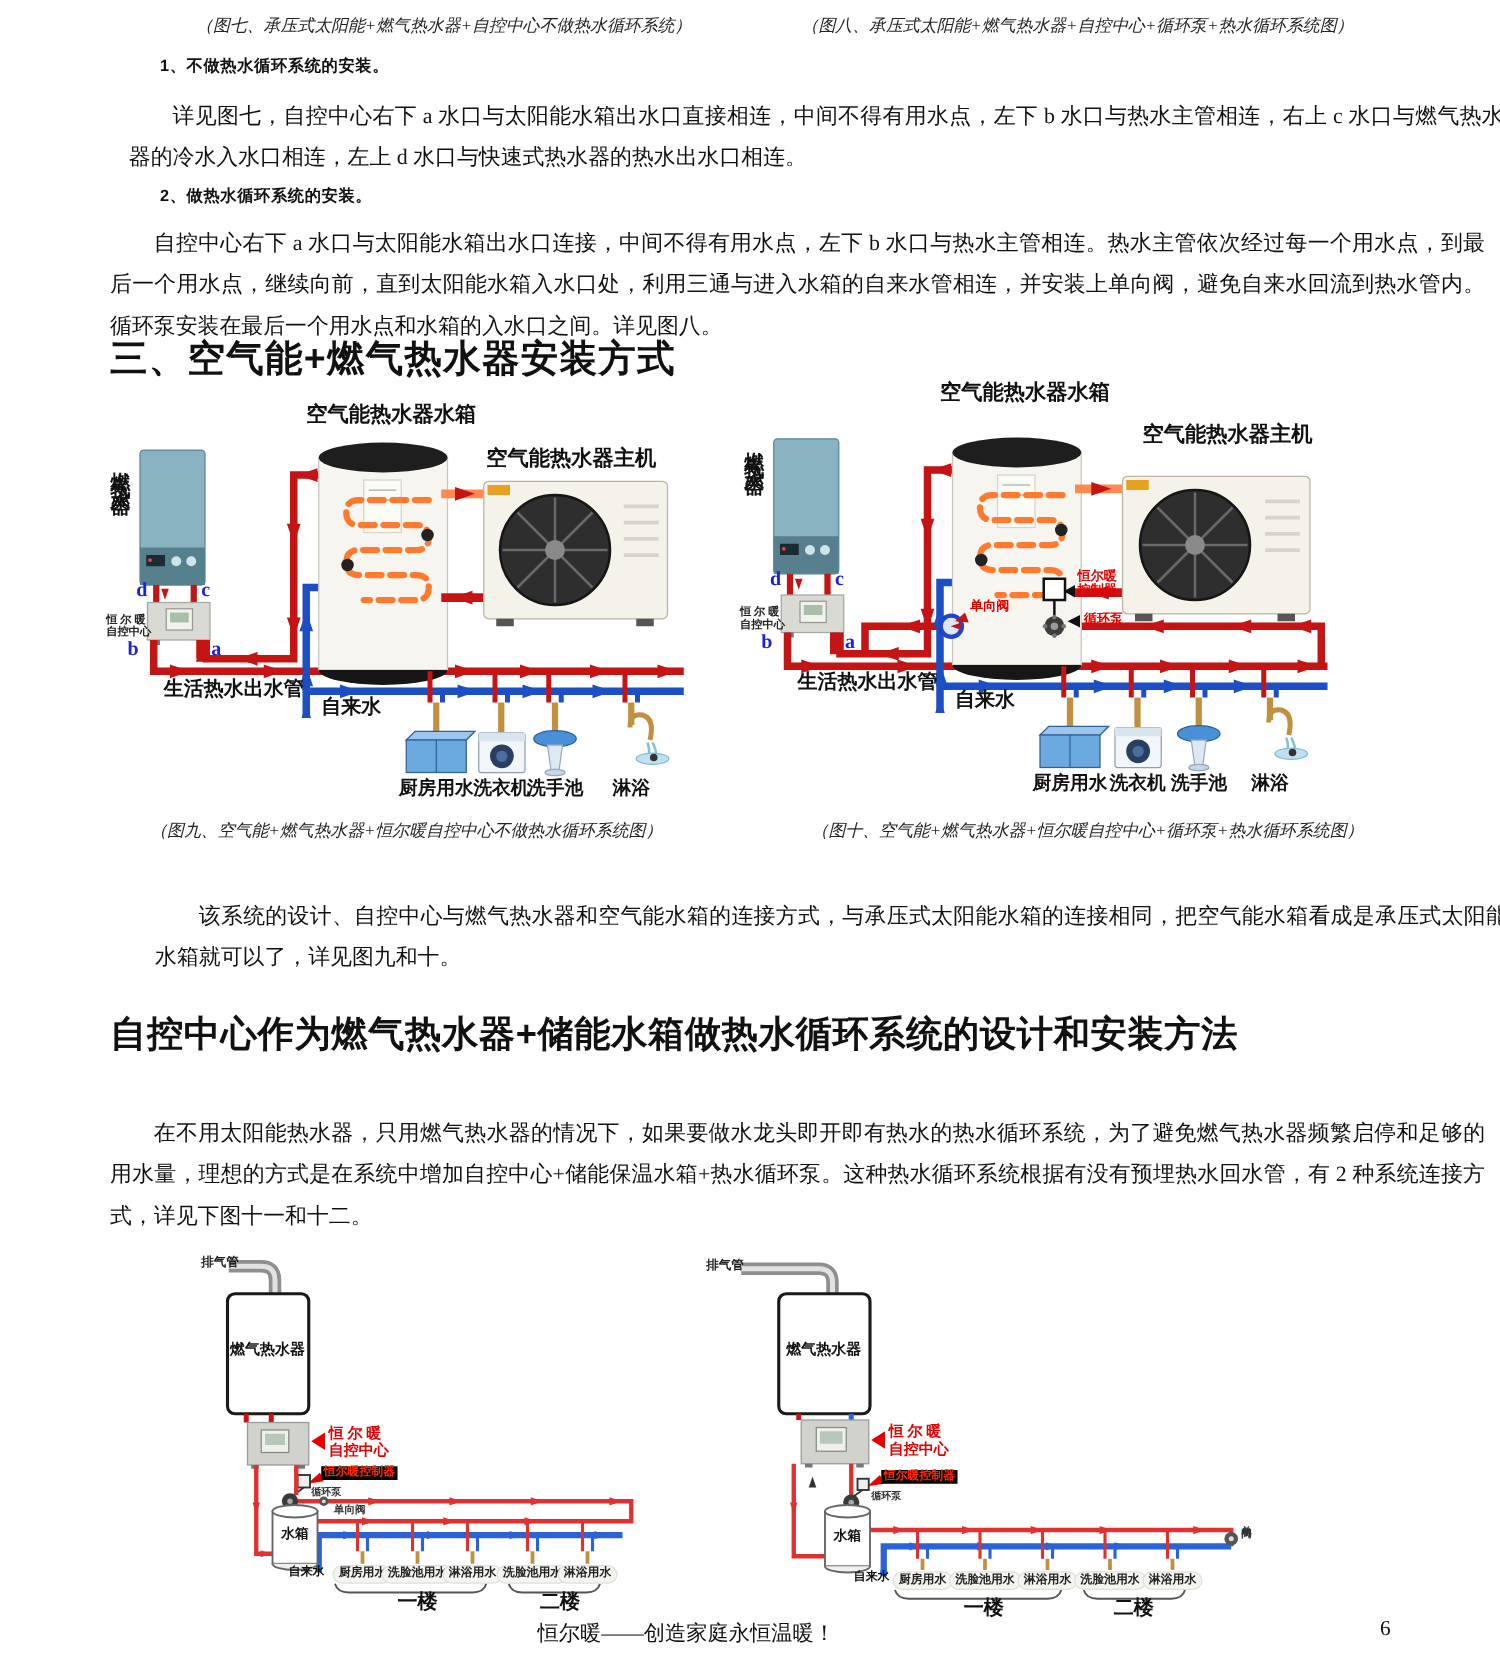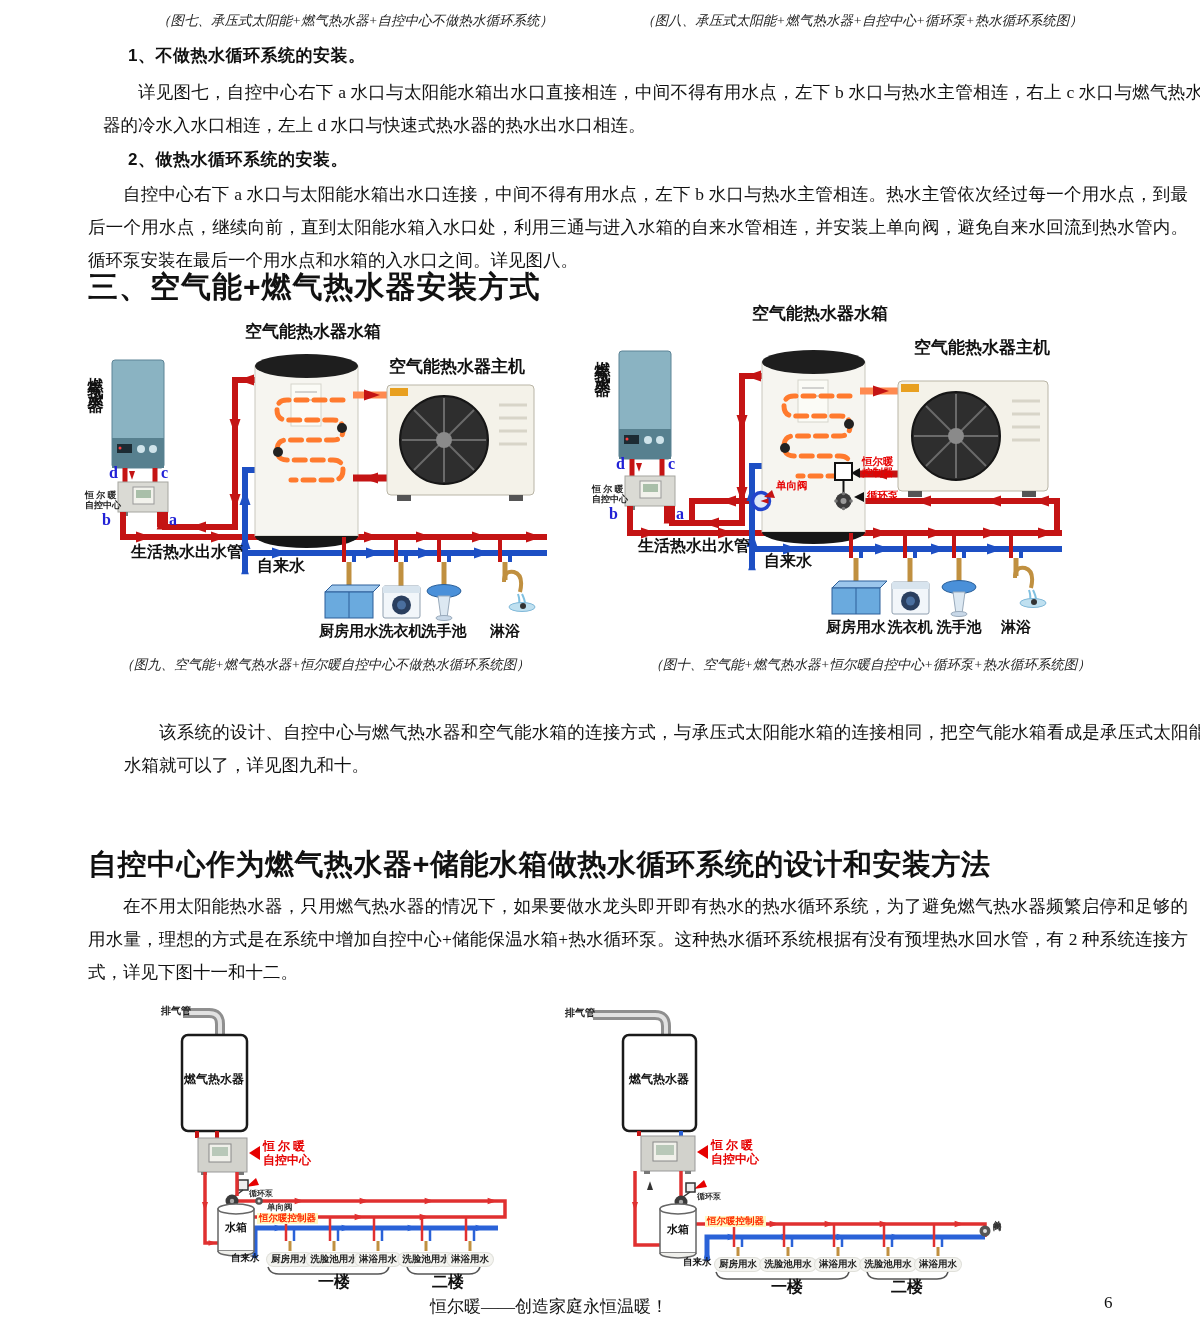--- a/index.html
+++ b/index.html
@@ -1,34 +1,34 @@
 <!DOCTYPE html>
 <html><head>
 <meta charset="utf-8">
 <style>
   html,body{margin:0;padding:0;background:#888;}
   .page{position:relative;width:1200px;height:1344px;background:#ffffff;overflow:hidden;
         font-family:"Liberation Serif","DejaVu Serif",serif;color:#111;}
   .abs{position:absolute;}
   .cap{font-style:italic;font-size:13.5px;text-align:center;white-space:nowrap;color:#222;}
   .h-bold{font-family:"Liberation Sans","DejaVu Sans",sans-serif;font-weight:bold;}
-  .item-title{font-size:17px;letter-spacing:.5px;}
+  .item-title{font-size:13px;letter-spacing:.5px;}
   .para{font-size:17.5px;line-height:33px;text-align:justify;text-indent:2em;width:1100px;}
   .sec-head{font-size:30px;letter-spacing:1px;}
-  .big-head{font-size:29px;letter-spacing:.5px;margin-top:37px;}
+  .big-head{font-size:29px;letter-spacing:.5px;}
   .diag{position:absolute;}
   .diag svg{position:absolute;left:0;top:0;}
   .lbl{position:absolute;white-space:nowrap;line-height:1.15;}
   .bb{font-family:"Liberation Sans","DejaVu Sans",sans-serif;font-weight:bold;}
   .ctr{transform:translateX(-50%);text-align:center;}
   .vert{writing-mode:vertical-rl;text-orientation:upright;letter-spacing:5px;font-weight:bold;font-size:16px;}
   .port{color:#2121d6;font-weight:bold;font-size:16px;font-family:"Liberation Serif",serif;}
   .tiny{font-size:9px;font-weight:bold;color:#222;}
   .redlbl{color:#e60000;font-weight:bold;}
-  .ylw{background:#fef9c3;color:#ff2a00;font-weight:bold;font-size:9.5px;padding:0 2px;margin-top:40px;}
+  .ylw{background:#000000;color:#ff2a00;font-weight:bold;font-size:9.5px;padding:0 2px;}
   .bubble{background:#f4f4f0;border-radius:8px;padding:1px 4px;font-size:9.5px;font-weight:bold;color:#222;box-shadow:0 0 0 1px #e0e0da;}
   .flr{font-size:16px;font-weight:bold;}
   .footer-slogan{font-size:17px;}
   .pageno{font-size:17px;}
 </style>
 </head>
 <body>
 
 <svg width="0" height="0" style="position:absolute">
   <defs>

